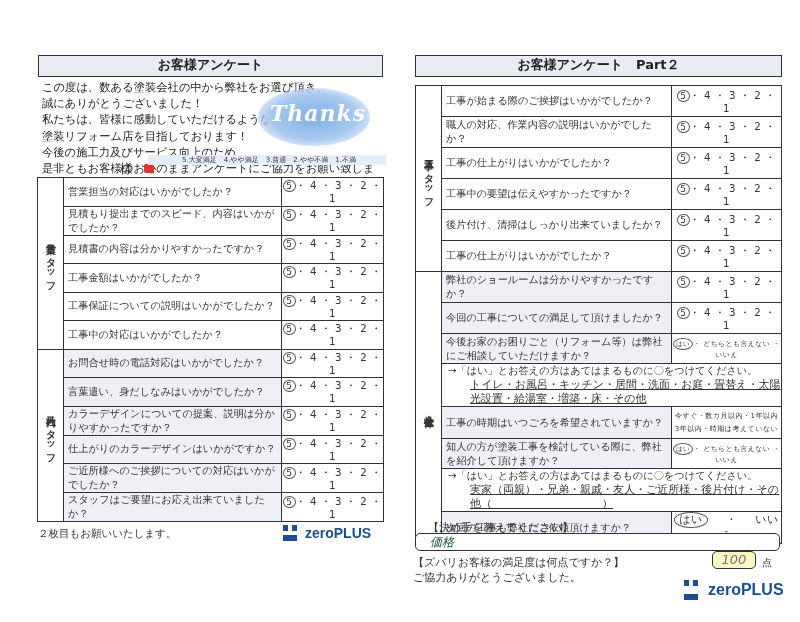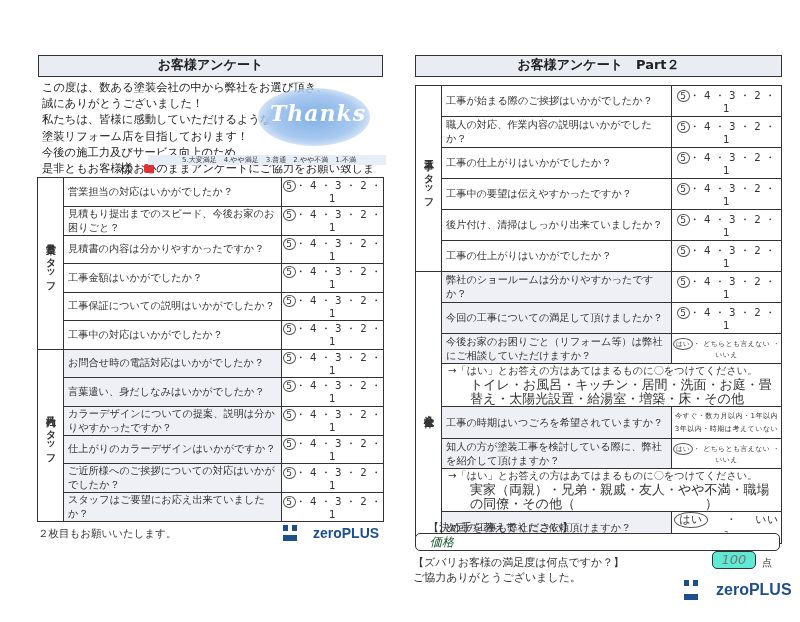--- a/index.html
+++ b/index.html
@@ -16,30 +16,30 @@
   td.section { width: 26px; text-align: center; vertical-align: middle; background: #fff; padding: 0 !important; }
   .vtext { display: inline-block; writing-mode: vertical-rl; font-size: 10px; font-weight: bold; letter-spacing: 1px; color: #333; }
   td.q { background: #fff; }
   td.q.shaded { background: #eef0f5; }
   td.ans { text-align: center; font-size: 8.5px; padding: 0 !important; letter-spacing: 0.5px; color: #222; }
   .circ { display: inline-block; border: 1px solid #555; border-radius: 50%; padding: 0 2px; line-height: 10px; font-size: 9px; }
   td.small { font-size: 7.6px; }
   td.tiny { font-size: 6.8px; }
   td.ans.small { font-size: 6.8px; }
   .sub { font-size: 8px; line-height: 14px; padding-left: 6px !important; }
-  .sub .line2 { padding-left: 22px; font-size: 13px; }
+  .sub .line2 { padding-left: 22px; font-size: 11px; text-decoration: underline; }
   .footer-note { position: absolute; font-size: 10.5px; color: #333; }
-  .logo { position: absolute; display: flex; align-items: center; gap: 16px; color: #1d4f8c; font-weight: bold; font-size: 14px; font-family: "Liberation Sans", sans-serif; }
+  .logo { position: absolute; display: flex; align-items: center; gap: 8px; color: #1d4f8c; font-weight: bold; font-size: 14px; font-family: "Liberation Sans", sans-serif; }
   .logo-mark { width: 14px; height: 16px; position: relative; }
   .logo-mark::before { content: ""; position: absolute; left: 0; top: 0; width: 14px; height: 6px; background: #1d4f8c; }
   .logo-mark::after { content: ""; position: absolute; left: 0; bottom: 0; width: 14px; height: 6px; background: #1d4f8c; }
   .logo-gap { position: absolute; left: 5px; top: 0; width: 4px; height: 16px; background: #fff; }
   .label-line { position: absolute; font-size: 11px; color: #333; }
   .input-box { position: absolute; border: 1.5px solid #333; border-radius: 5px; background: #fff; font-size: 12px; color: #14532d; font-style: italic; padding-left: 14px; }
-  .score-box { position: absolute; border: 1.5px solid #333; border-radius: 5px; background: #5eead4; font-size: 13px; color: #777; font-style: italic; text-align: center; }
+  .score-box { position: absolute; border: 1.5px solid #333; border-radius: 5px; background: #fef9c3; font-size: 13px; color: #777; font-style: italic; text-align: center; }
   .score-unit { position: absolute; font-size: 10px; color: #333; }
 </style>
 </head>
 <body>
 
 <div class="title-box" style="left:38px; top:55px; width:345px;">お客様アンケート</div>
 
 <div class="intro" style="left:42px; top:80px; width:345px;">
   <div>この度は、数ある塗装会社の中から弊社をお選び頂き、</div>
   <div>誠にありがとうございました！</div>
@@ -60,21 +60,21 @@
 
 <table class="survey" style="left:37px; top:177px; width:347px;">
 
   <tbody>
       <tr style="height:28.5px;">
     <td class="section" rowspan="6"><span class="vtext">営業スタッフ</span></td>
     <td class="q">営業担当の対応はいかがでしたか？</td>
     <td class="ans" style="width:102px;"><span class="circ">5</span><span>・ 4 ・ 3 ・ 2 ・ 1</span></td>
   </tr>
   <tr style="height:28.5px;">
-    <td class="q">見積もり提出までのスピード、今後お家のお困りごと？</td>
+    <td class="q">見積もり提出までのスピード、内容はいかがでしたか？</td>
     <td class="ans"><span class="circ">5</span><span>・ 4 ・ 3 ・ 2 ・ 1</span></td>
   </tr>
   <tr style="height:28.5px;">
     <td class="q">見積書の内容は分かりやすかったですか？</td>
     <td class="ans"><span class="circ">5</span><span>・ 4 ・ 3 ・ 2 ・ 1</span></td>
   </tr>
   <tr style="height:28.5px;">
     <td class="q">工事金額はいかがでしたか？</td>
     <td class="ans"><span class="circ">5</span><span>・ 4 ・ 3 ・ 2 ・ 1</span></td>
   </tr>
@@ -179,21 +179,21 @@
       <div>3年以内・時期は考えていない</div>
     </td>
   </tr>
   <tr style="height:30px;">
     <td class="q shaded tiny">知人の方が塗装工事を検討している際に、弊社を紹介して頂けますか？</td>
     <td class="ans small"><span class="circ" style="font-size:6.5px;">はい</span><span>・ どちらとも言えない ・ いいえ</span></td>
   </tr>
   <tr style="height:30px;">
     <td class="sub" colspan="2">
       <div>→「はい」とお答えの方はあてはまるものに〇をつけてください。</div>
-      <div class="line2">実家（両親）・兄弟・親戚・友人・やや不満・職場の同僚・その他（　　　　　　　　　　）</div>
+      <div class="line2">実家（両親）・兄弟・親戚・友人・ご近所様・後片付け・その他（　　　　　　　　　　）</div>
     </td>
   </tr>
   <tr style="height:32px;">
     <td class="q shaded">次回の工事も弊社にご依頼頂けますか？</td>
     <td class="ans" style="font-size:11px;">
       <span class="circ" style="font-size:11px; line-height:14px; padding:0 4px;">はい</span>
       <span style="margin:0 14px;">・</span>
       <span>いいえ</span>
     </td>
   </tr>

